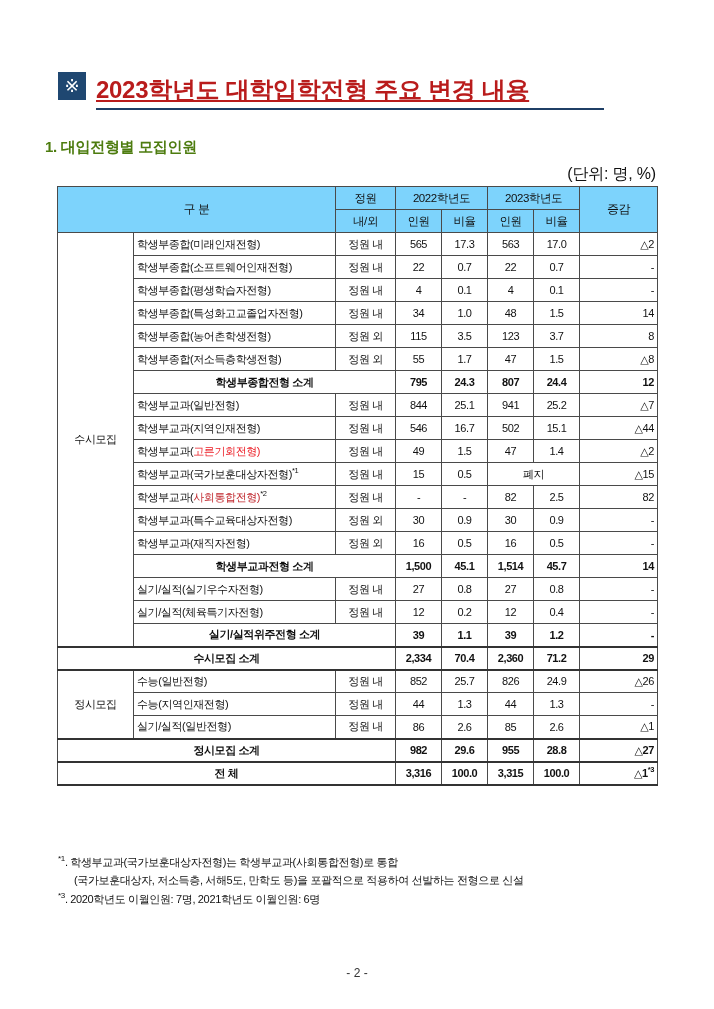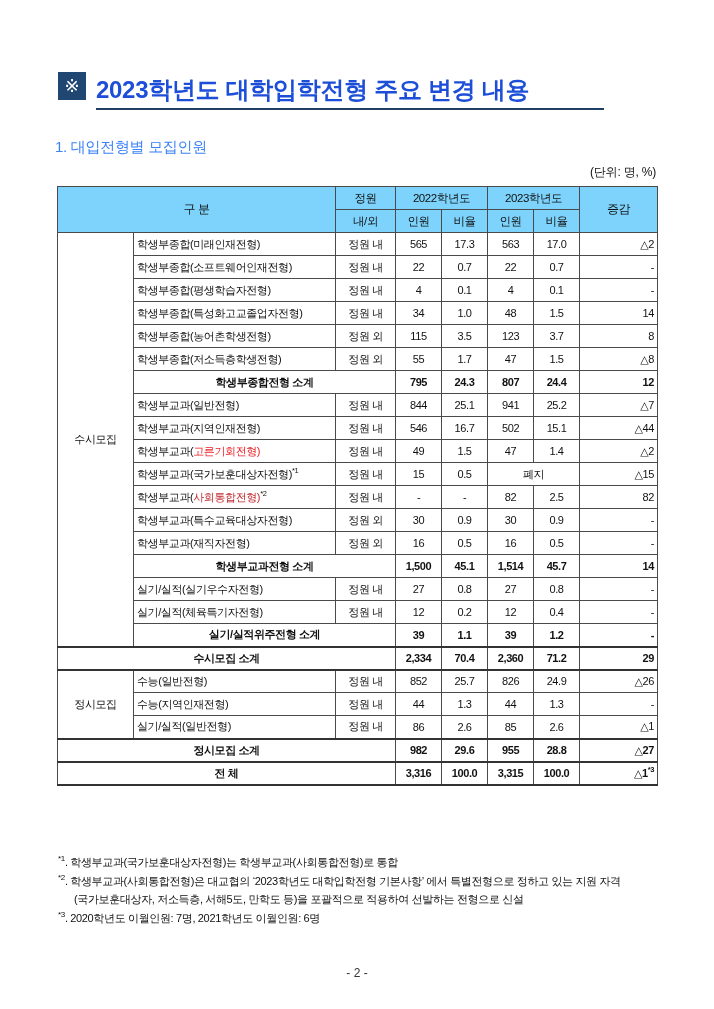--- a/index.html
+++ b/index.html
@@ -43,51 +43,52 @@
     line-height: 28px;
     text-align: center;
     flex: none;
     margin-right: 10px;
     margin-bottom: 5px;
     font-family: "DejaVu Sans", sans-serif;
   }
   .title-text {
     font-size: 24px;
     font-weight: bold;
-    color: #1d4ed8;
+    color: #b91c1c;
     letter-spacing: -0.3px;
     white-space: nowrap;
     line-height: 1.1;
     padding-bottom: 2px;
+    text-decoration: underline;
   }
   .title-underline {
     position: absolute;
     left: 96px;
     top: 108px;
     width: 508px;
     height: 2px;
     background: #1f3f66;
   }
 
   
   .section-heading {
     position: absolute;
-    left: 55px;
+    left: 45px;
     top: 138px;
     font-size: 15px;
-    font-weight: normal;
-    color: #3b82f6;
+    font-weight: bold;
+    color: #4d7c0f;
     letter-spacing: -0.3px;
   }
 
   .unit-note {
     position: absolute;
     right: 58px;
     top: 164px;
-    font-size: 12px;
+    font-size: 16px;
     color: #111111;
     letter-spacing: -0.2px;
   }
 
   
   .tbl-wrap {
     position: absolute;
     left: 57px;
     top: 186px;
     width: 600px;
@@ -424,20 +425,19 @@
             <td class="num thick-bottom">3,315</td>
             <td class="num thick-bottom">100.0</td>
             <td class="diff thick-bottom">△1<sup>*3</sup></td>
           </tr>
         </tbody>
     </table>
   </div>
 
   <div class="footnotes" id="footnotes">
       <span class="fn-line"><span class="fn-mark">*1</span>. 학생부교과(국가보훈대상자전형)는 학생부교과(사회통합전형)로 통합</span>
-      <span class="fn-line"><span class="fn-mark">*2</span>. 학생부교과(사회통합전형)은 대교협의 ‘2023학년도 대학입학전형 기본사항’ 에서 특별전형으로 정하고 있는 지원 자격</span>
       <span class="fn-indent">(국가보훈대상자, 저소득층, 서해5도, 만학도 등)을 포괄적으로 적용하여 선발하는 전형으로 신설</span>
       <span class="fn-line"><span class="fn-mark">*3</span>. 2020학년도 이월인원: 7명, 2021학년도 이월인원: 6명</span>
     </div>
 
   <div class="page-number">- 2 -</div>
 
 </div>
 
 </body></html>

